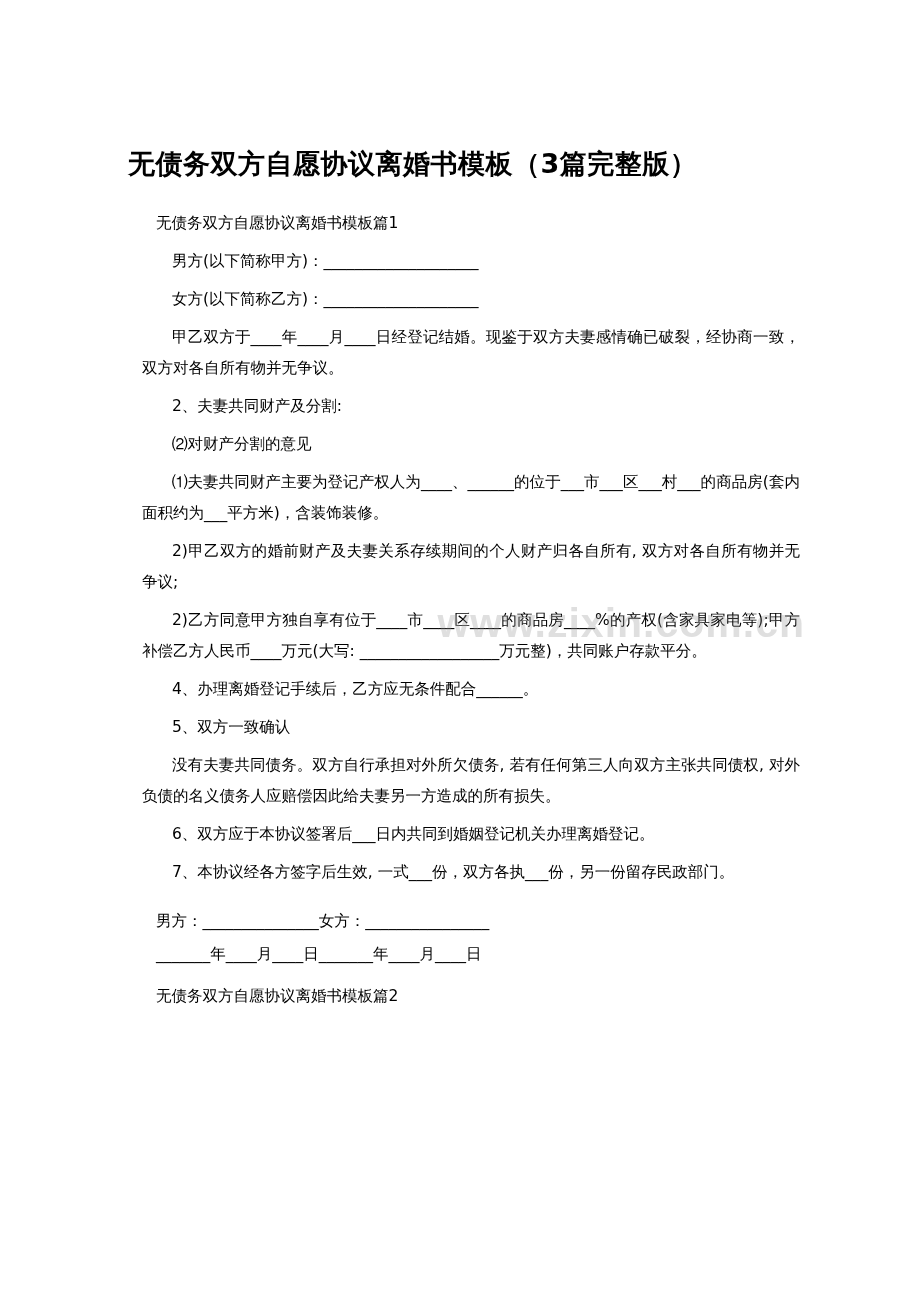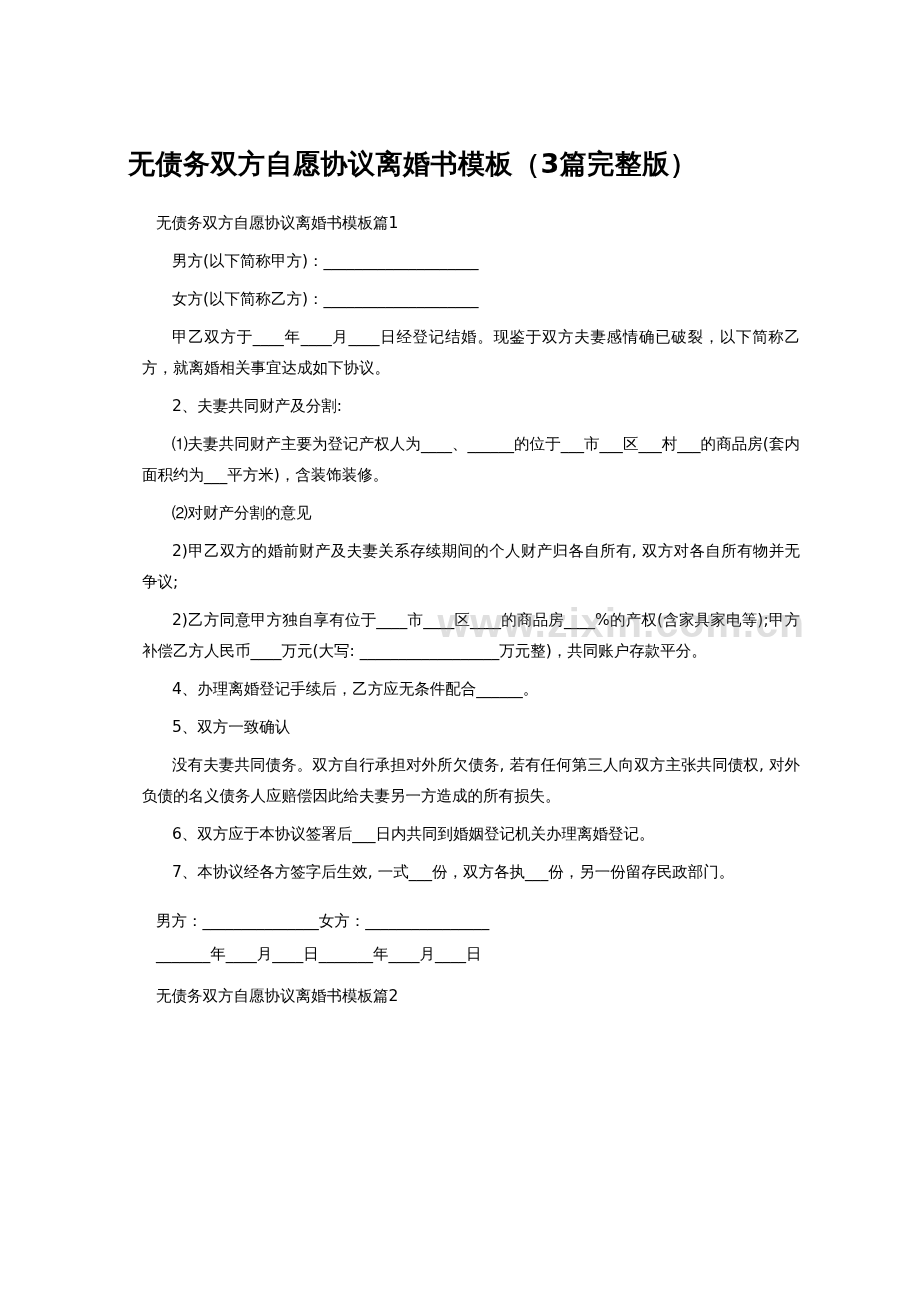--- a/index.html
+++ b/index.html
@@ -81,24 +81,24 @@
 
 <div class="page">
 
   <h1 class="doc-title">无债务双方自愿协议离婚书模板（3篇完整版）</h1>
 
   <div class="body-block">
 
     <p class="para indent-1">无债务双方自愿协议离婚书模板篇1</p>
     <p class="para indent-2">男方(以下简称甲方)：____________________</p>
     <p class="para indent-2">女方(以下简称乙方)：____________________</p>
-    <p class="para indent-2">甲乙双方于____年____月____日经登记结婚。现鉴于双方夫妻感情确已破裂，以下简称乙方，就离婚相关事宜达成如下协议。</p>
+    <p class="para indent-2">甲乙双方于____年____月____日经登记结婚。现鉴于双方夫妻感情确已破裂，经协商一致，双方对各自所有物并无争议。</p>
     <p class="para indent-2">2、夫妻共同财产及分割:</p>
+    <p class="para indent-2">⑵对财产分割的意见</p>
     <p class="para indent-2">⑴夫妻共同财产主要为登记产权人为____、______的位于___市___区___村___的商品房(套内面积约为___平方米)，含装饰装修。</p>
-    <p class="para indent-2">⑵对财产分割的意见</p>
     <p class="para indent-2">2)甲乙双方的婚前财产及夫妻关系存续期间的个人财产归各自所有, 双方对各自所有物并无争议;</p>
     <p class="para indent-2">2)乙方同意甲方独自享有位于____市____区____的商品房____%的产权(含家具家电等);甲方补偿乙方人民币____万元(大写: __________________万元整)，共同账户存款平分。</p>
     <p class="para indent-2">4、办理离婚登记手续后，乙方应无条件配合______。</p>
     <p class="para indent-2">5、双方一致确认</p>
     <p class="para indent-2">没有夫妻共同债务。双方自行承担对外所欠债务, 若有任何第三人向双方主张共同债权, 对外负债的名义债务人应赔偿因此给夫妻另一方造成的所有损失。</p>
     <p class="para indent-2">6、双方应于本协议签署后___日内共同到婚姻登记机关办理离婚登记。</p>
     <p class="para indent-2">7、本协议经各方签字后生效, 一式___份，双方各执___份，另一份留存民政部门。</p>
     <div class="spacer-sm"></div>
     <p class="sig-line">男方：_______________女方：________________</p>
     <p class="sig-line">_______年____月____日_______年____月____日</p>

